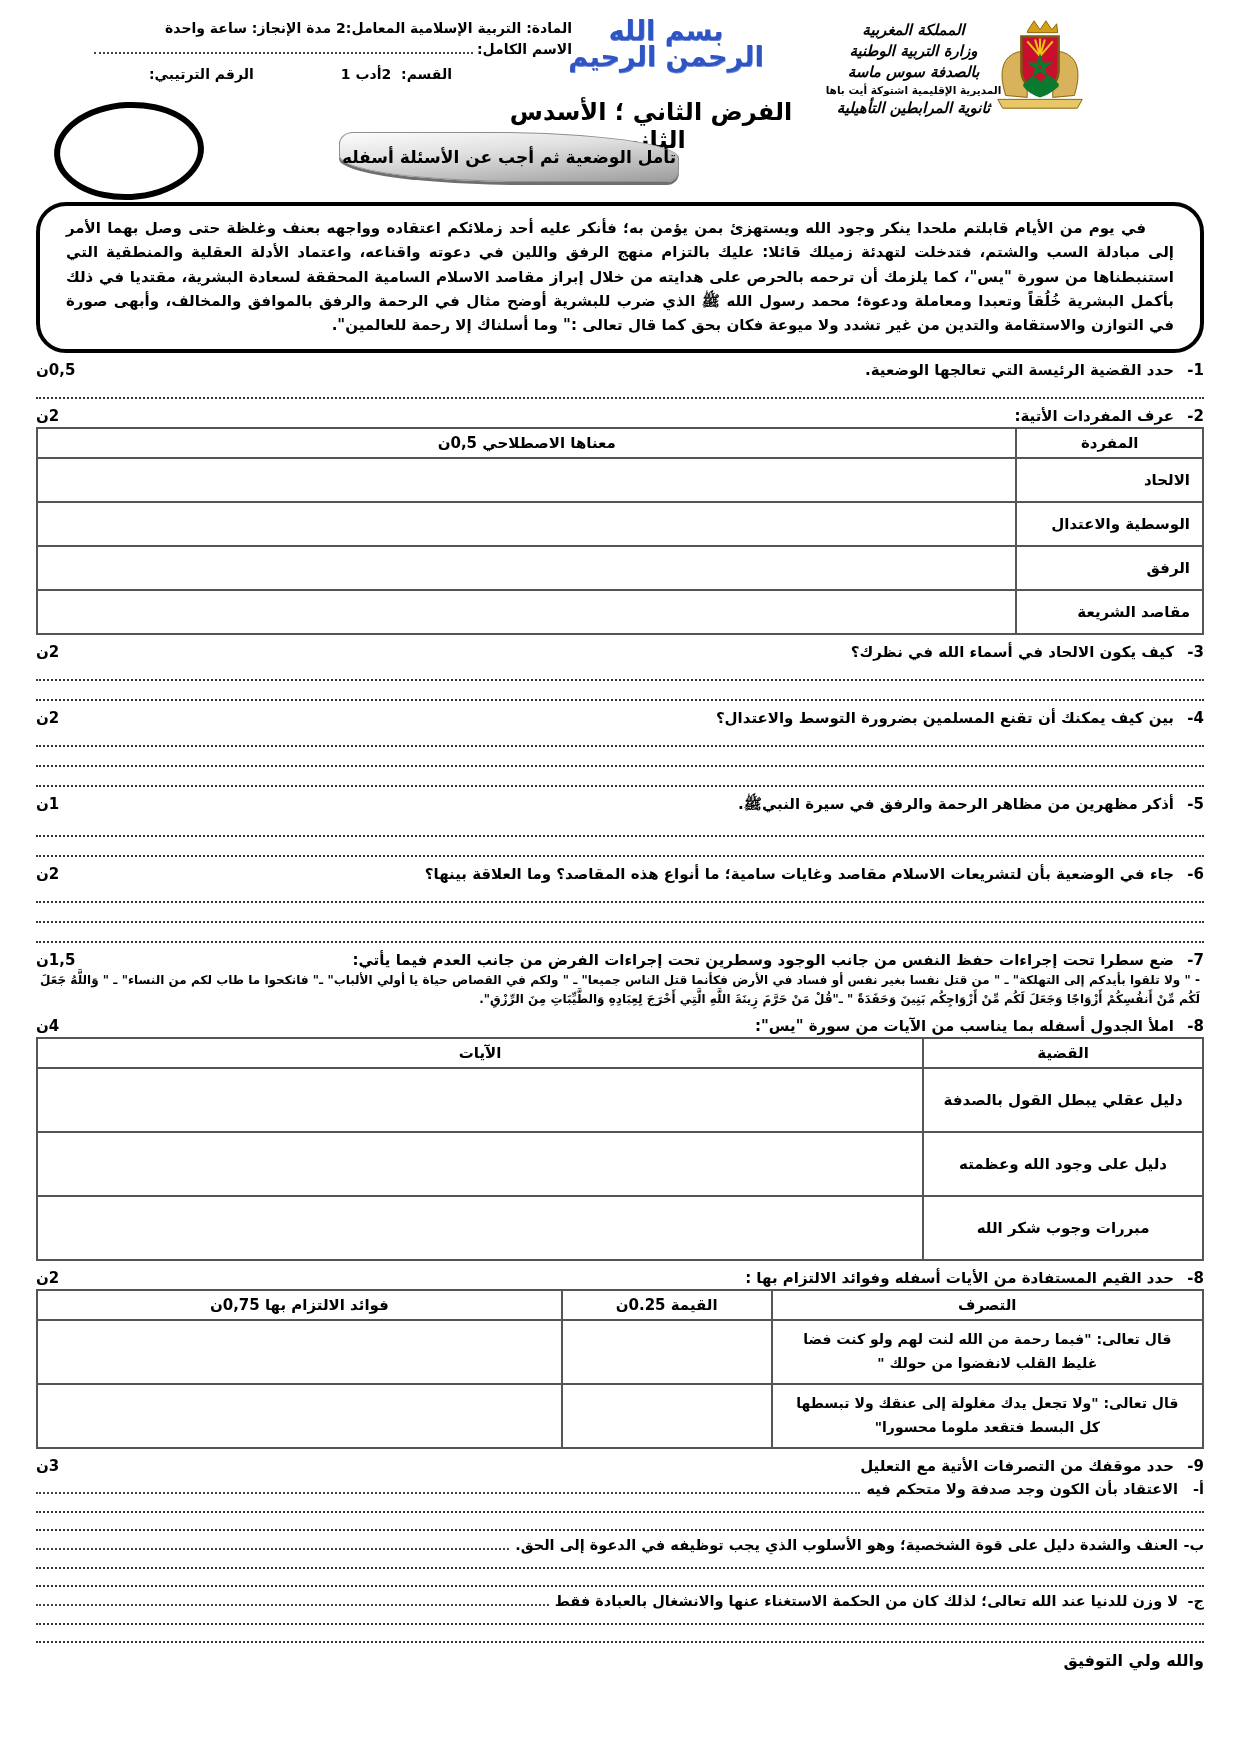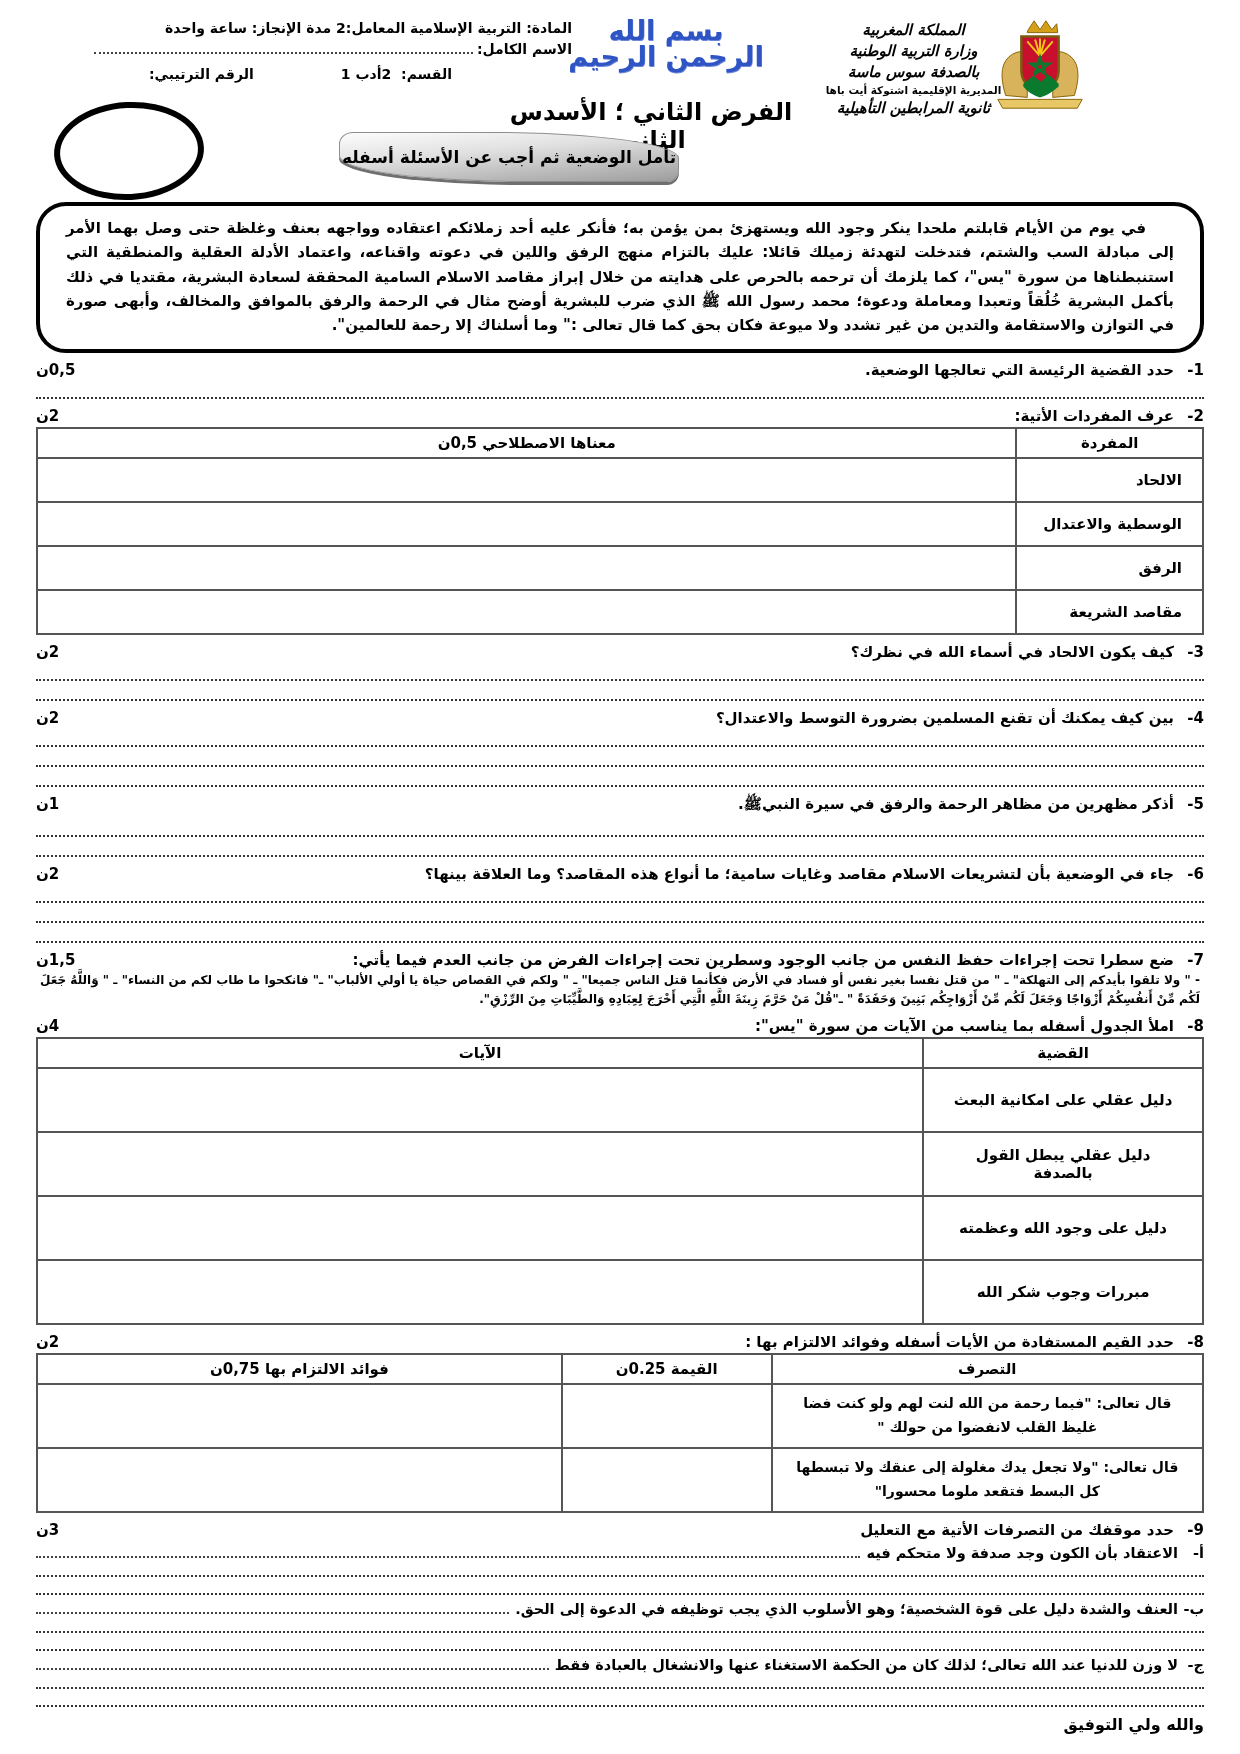--- a/index.html
+++ b/index.html
@@ -32,21 +32,21 @@
   .content{margin-top:6px;}
   .q{display:flex;align-items:baseline;margin:8px 0 2px;font-size:15px;}
   .q .num{min-width:30px;}
   .q .txt{padding-left:8px;}
   .q .score{margin-right:auto;min-width:64px;text-align:left;white-space:nowrap;}
   .ansline{height:16px;border-bottom:2px dotted #333;}
   .ansline + .ansline{margin-top:2px;}
   .verses{font-size:12px;line-height:1.55;text-align:justify;margin:2px 4px 0;}
 
   table{width:100%;border-collapse:collapse;table-layout:fixed;margin-top:2px;}
-  td,th{border:2px solid #555;padding:2px 20px;font-size:15px;font-weight:bold;vertical-align:middle;}
+  td,th{border:2px solid #555;padding:2px 12px;font-size:15px;font-weight:bold;vertical-align:middle;}
   .vt th{height:24px;text-align:center;}
   .vt td.label{text-align:right;margin-left:36px;}
   .vt td{height:38px;}
   .vt .c-label{width:16%;}
   .yt th{height:24px;text-align:center;}
   .yt td{height:58px;}
   .yt td.label{text-align:center;}
   .yt .c-issue{width:24%;}
   .bt th{height:24px;text-align:center;}
   .bt td{height:58px;}
@@ -207,24 +207,20 @@
       <colgroup>
           <col class="c-issue">
           <col>
         </colgroup>
       <tbody>
           <tr>
         <th>القضية</th>
         <th>الآيات</th>
       </tr>
       <tr>
-        <td class="label">دليل عقلي على امكانية البعث</td>
-        <td></td>
-      </tr>
-      <tr>
         <td class="label">دليل عقلي يبطل القول بالصدفة</td>
         <td></td>
       </tr>
       <tr>
         <td class="label">دليل على وجود الله وعظمته</td>
         <td></td>
       </tr>
       <tr>
         <td class="label">مبررات وجوب شكر الله</td>
         <td></td>

